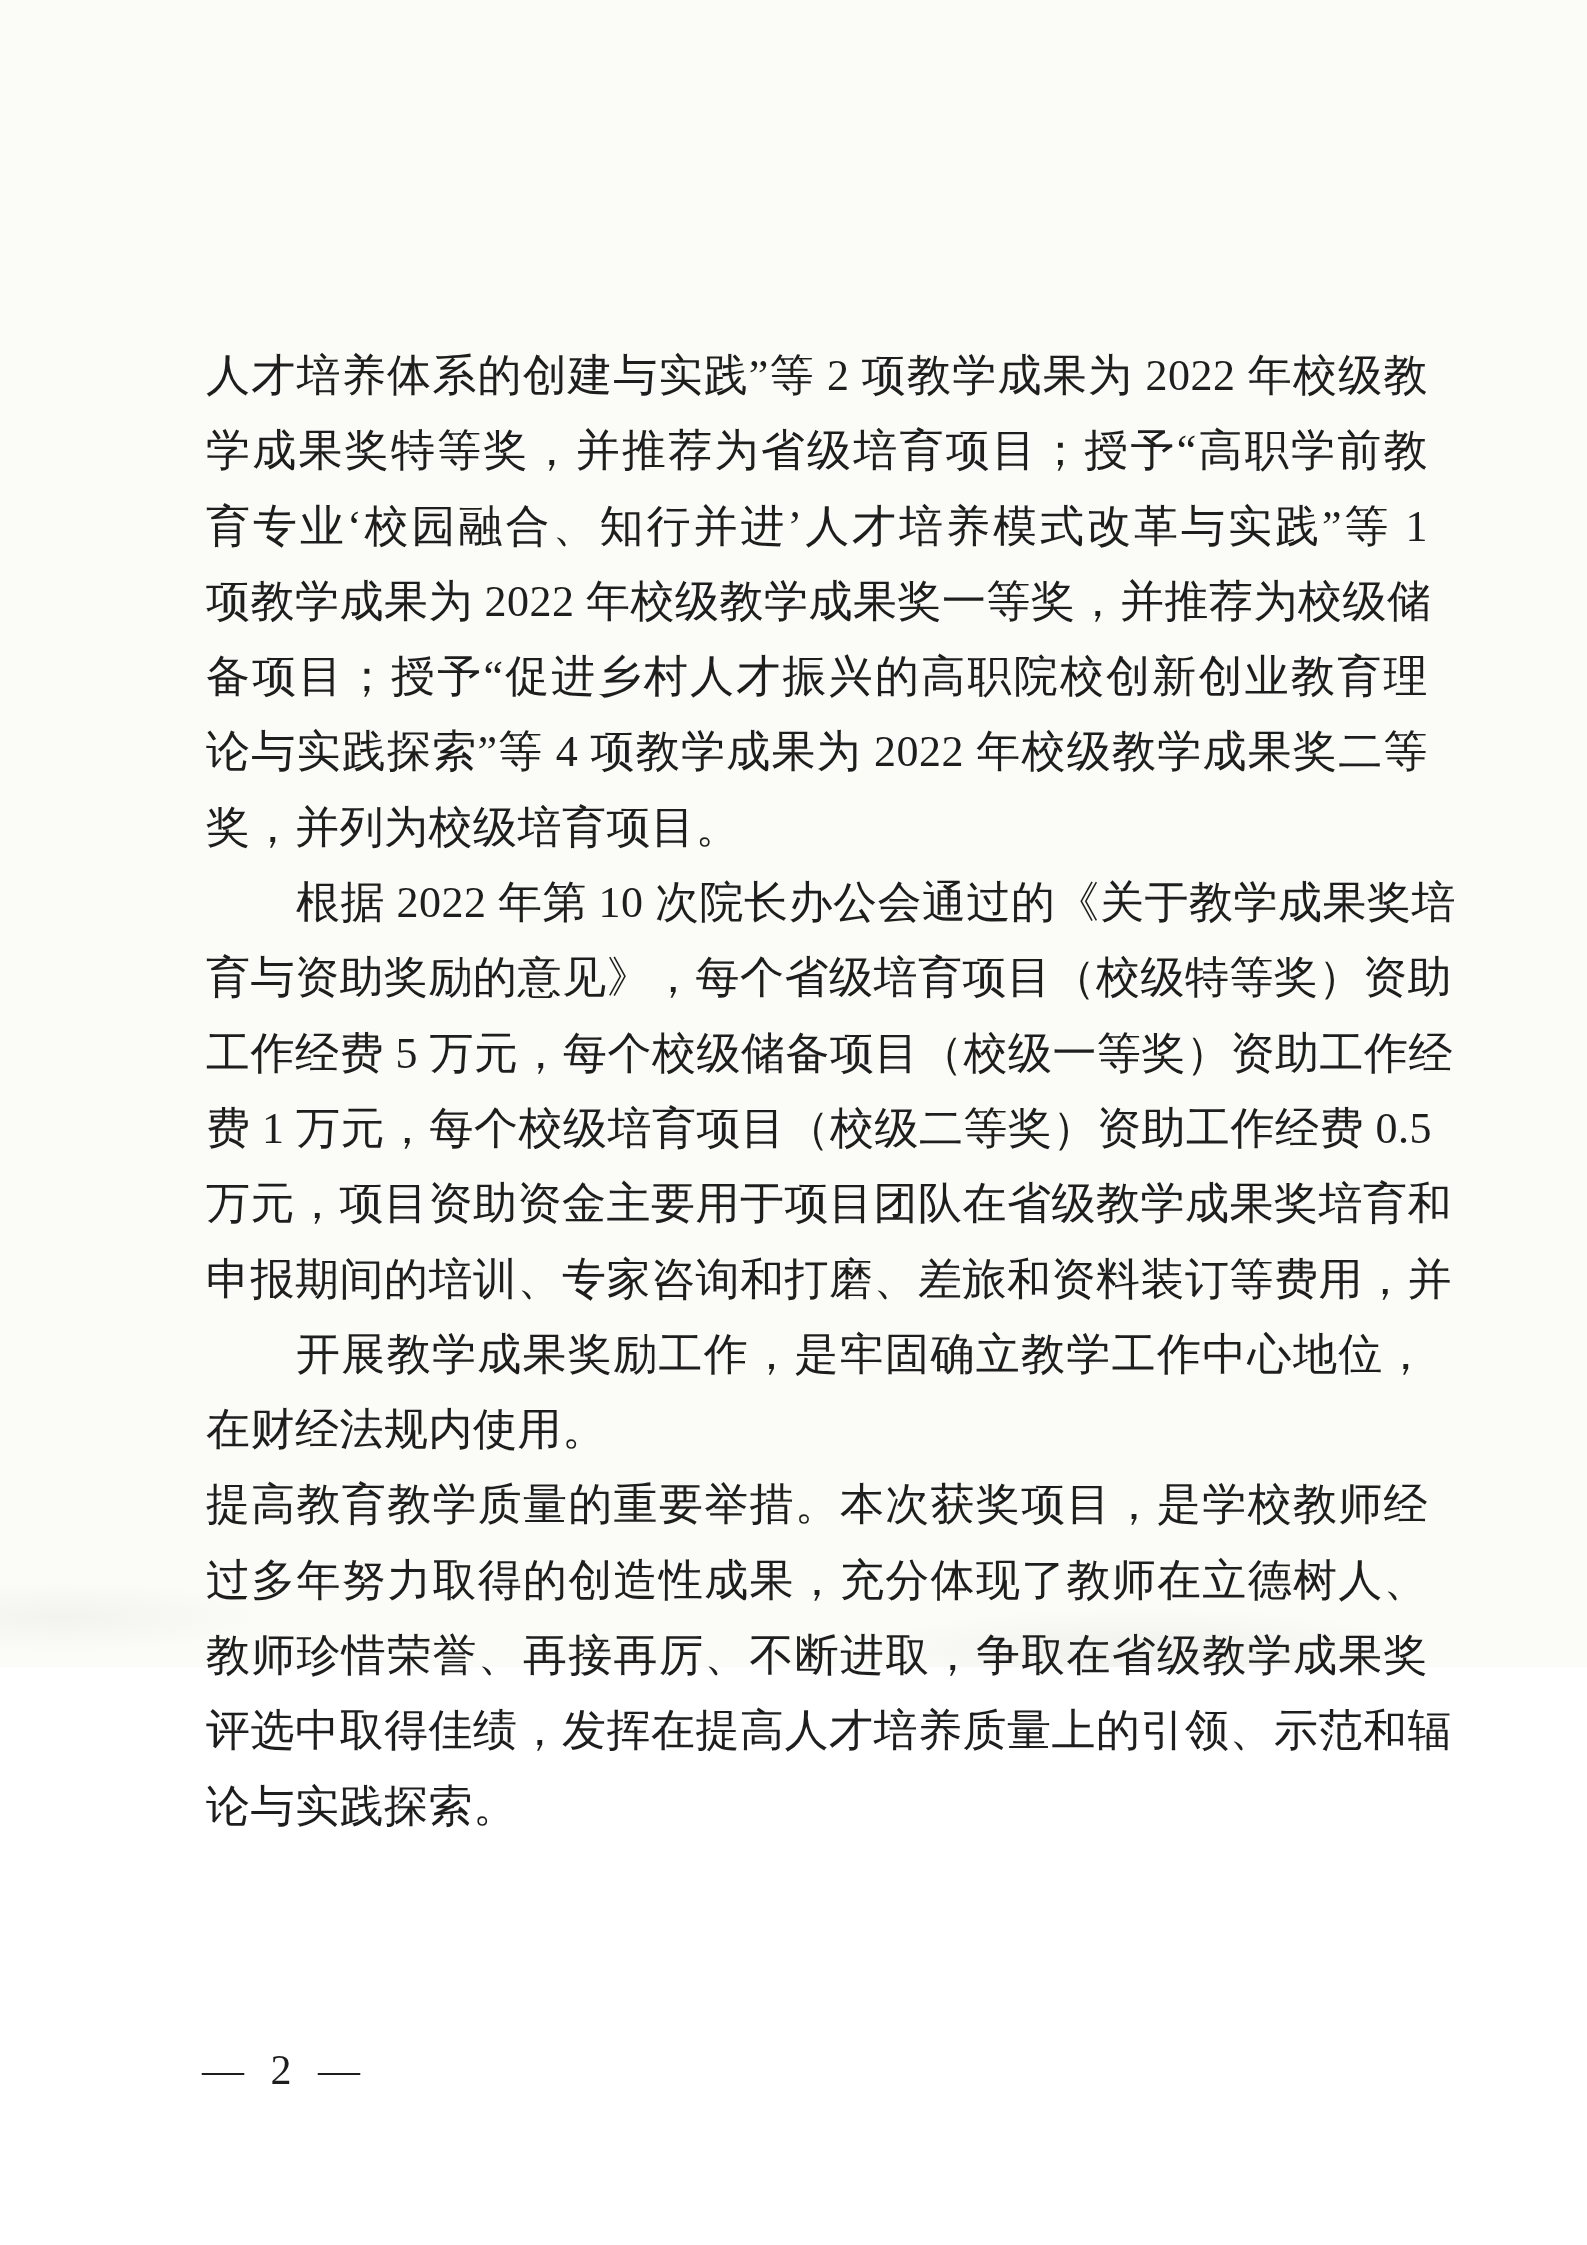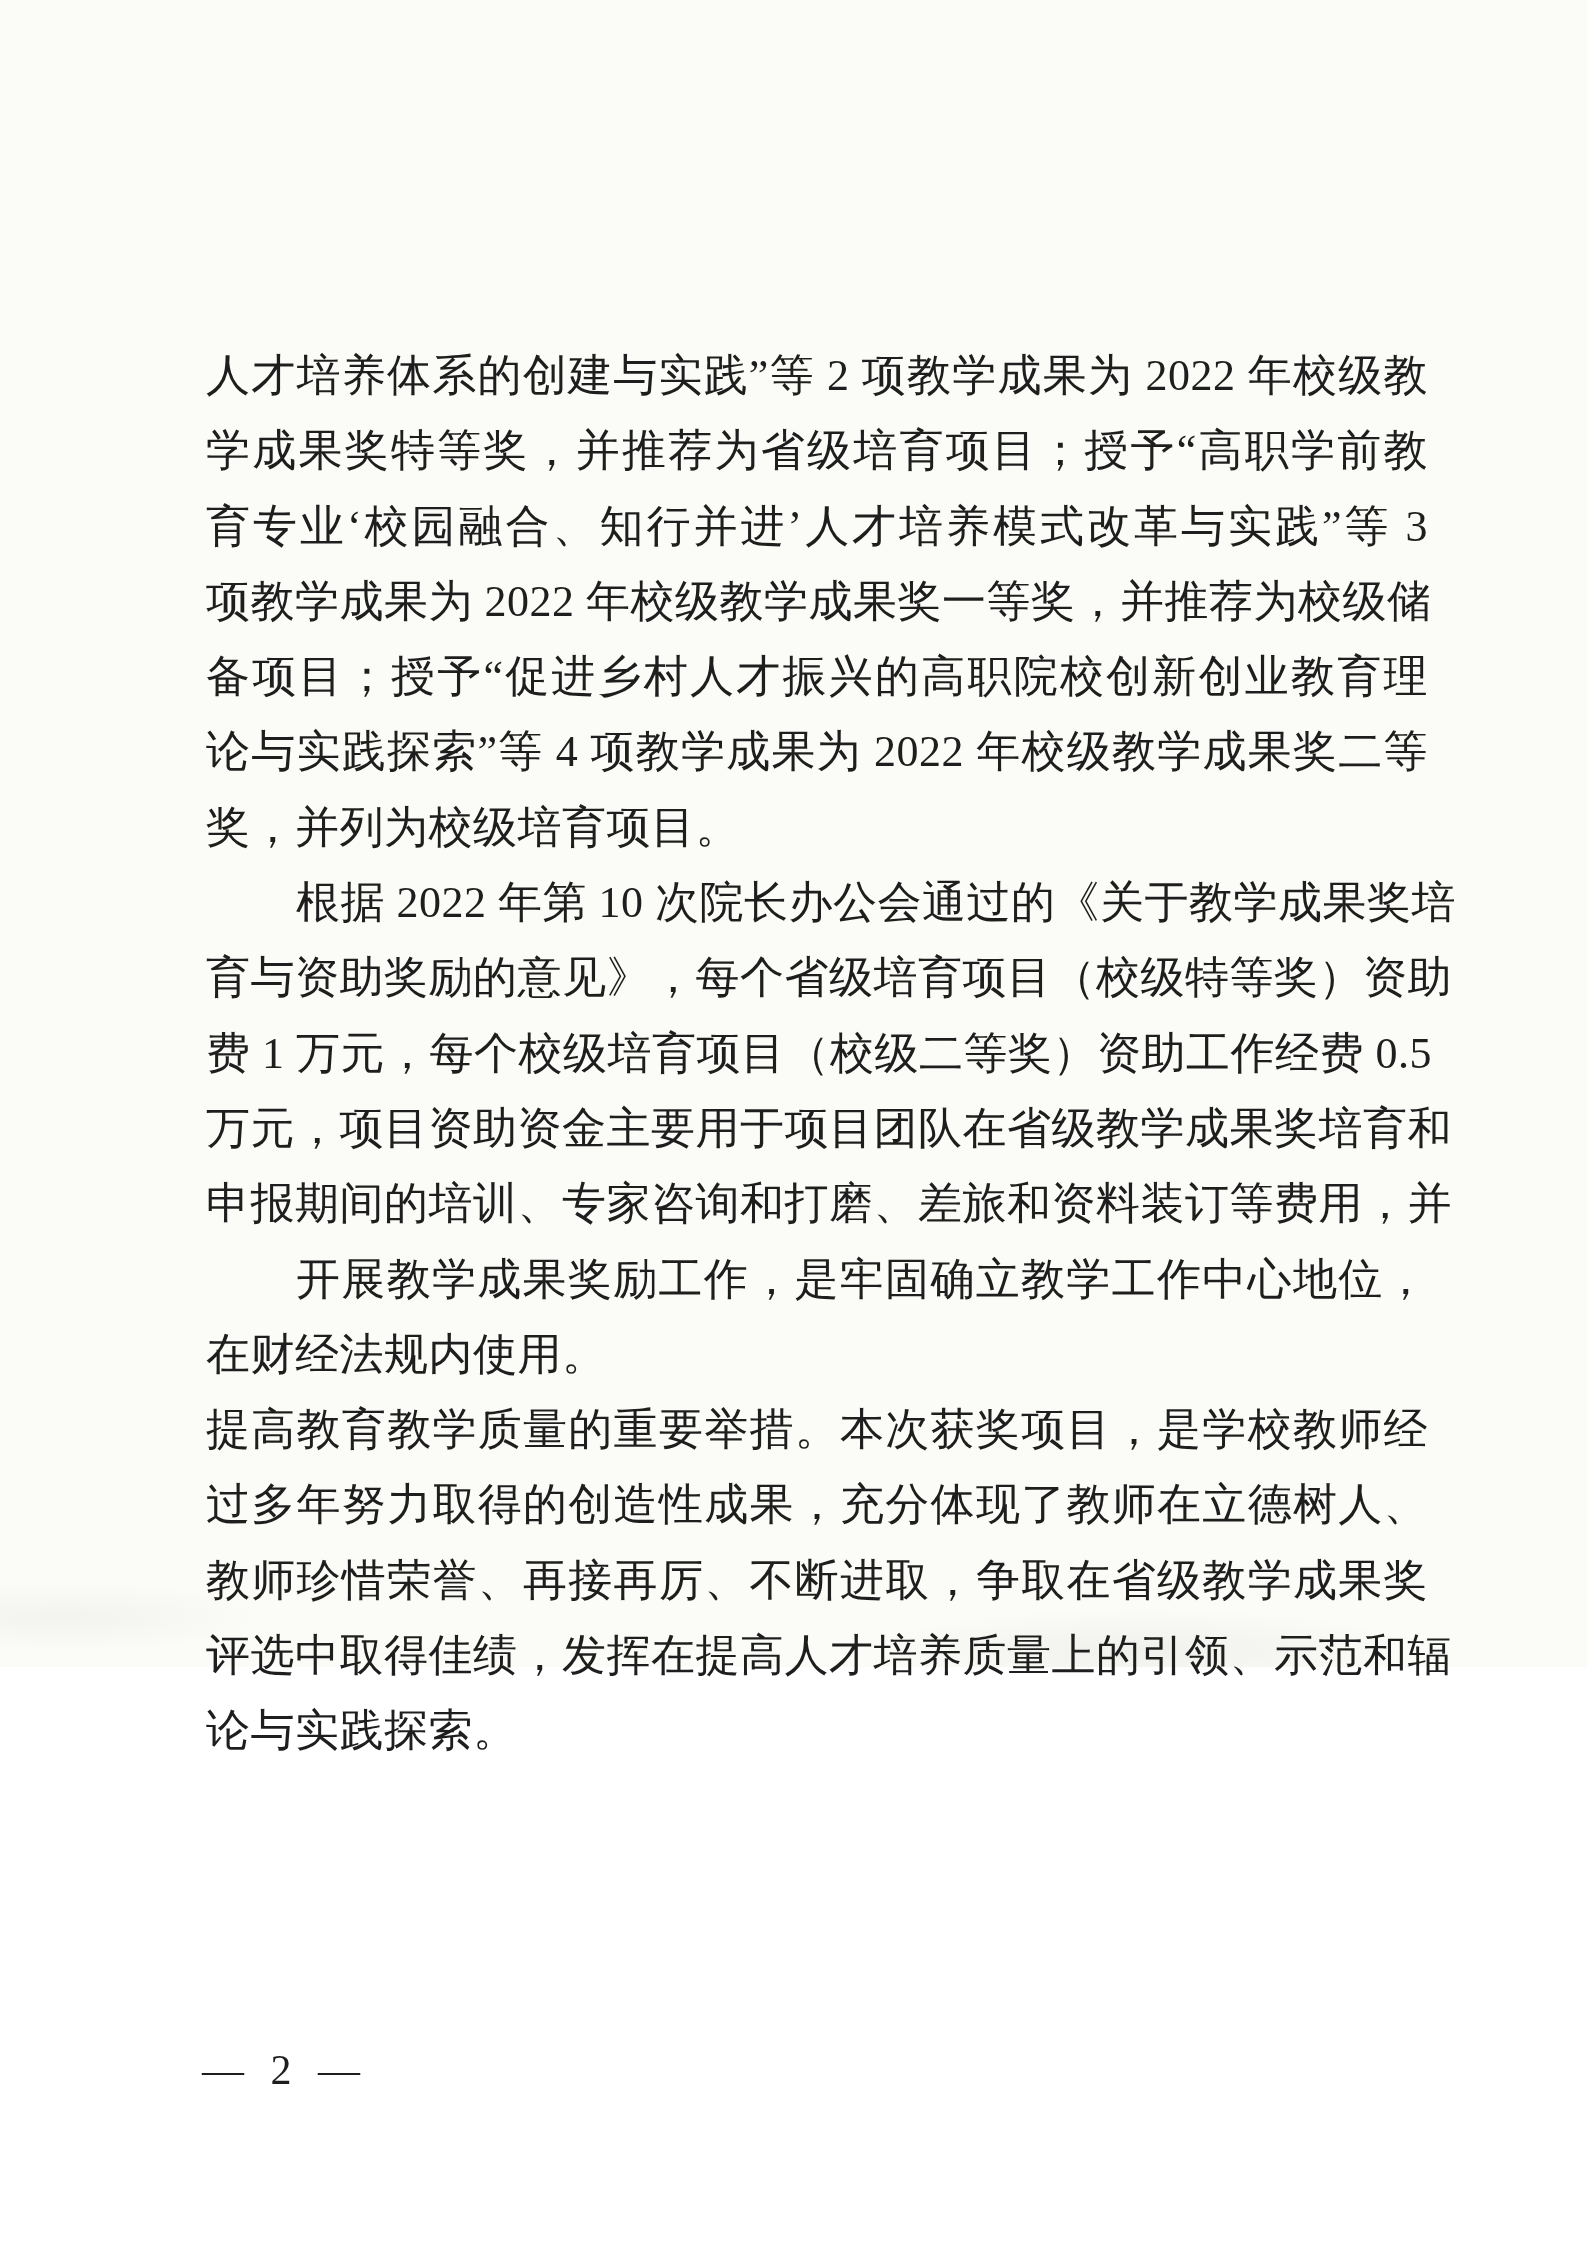--- a/index.html
+++ b/index.html
@@ -56,28 +56,29 @@
   }
 </style>
 </head>
 <body>
 
 <div class="page">
   <div class="text-block">
 
     <div class="line">人才培养体系的创建与实践”等 2 项教学成果为 2022 年校级教</div>
     <div class="line">学成果奖特等奖，并推荐为省级培育项目；授予“高职学前教</div>
-    <div class="line">育专业‘校园融合、知行并进’人才培养模式改革与实践”等 3</div>
+    <div class="line">育专业‘校园融合、知行并进’人才培养模式改革与实践”等 1</div>
     <div class="line">项教学成果为 2022 年校级教学成果奖一等奖，并推荐为校级储</div>
     <div class="line">备项目；授予“促进乡村人才振兴的高职院校创新创业教育理</div>
     <div class="line">论与实践探索”等 4 项教学成果为 2022 年校级教学成果奖二等</div>
     <div class="line end">奖，并列为校级培育项目。</div>
 
     <div class="line indent">根据 2022 年第 10 次院长办公会通过的《关于教学成果奖培</div>
     <div class="line">育与资助奖励的意见》，每个省级培育项目（校级特等奖）资助</div>
+    <div class="line">工作经费 5 万元，每个校级储备项目（校级一等奖）资助工作经</div>
     <div class="line">费 1 万元，每个校级培育项目（校级二等奖）资助工作经费 0.5</div>
     <div class="line">万元，项目资助资金主要用于项目团队在省级教学成果奖培育和</div>
     <div class="line">申报期间的培训、专家咨询和打磨、差旅和资料装订等费用，并</div>
     <div class="line indent">开展教学成果奖励工作，是牢固确立教学工作中心地位，</div>
 
     <div class="line end">在财经法规内使用。</div>
     <div class="line">提高教育教学质量的重要举措。本次获奖项目，是学校教师经</div>
     <div class="line">过多年努力取得的创造性成果，充分体现了教师在立德树人、</div>
     <div class="line">教师珍惜荣誉、再接再厉、不断进取，争取在省级教学成果奖</div>
     <div class="line">评选中取得佳绩，发挥在提高人才培养质量上的引领、示范和辐</div>

